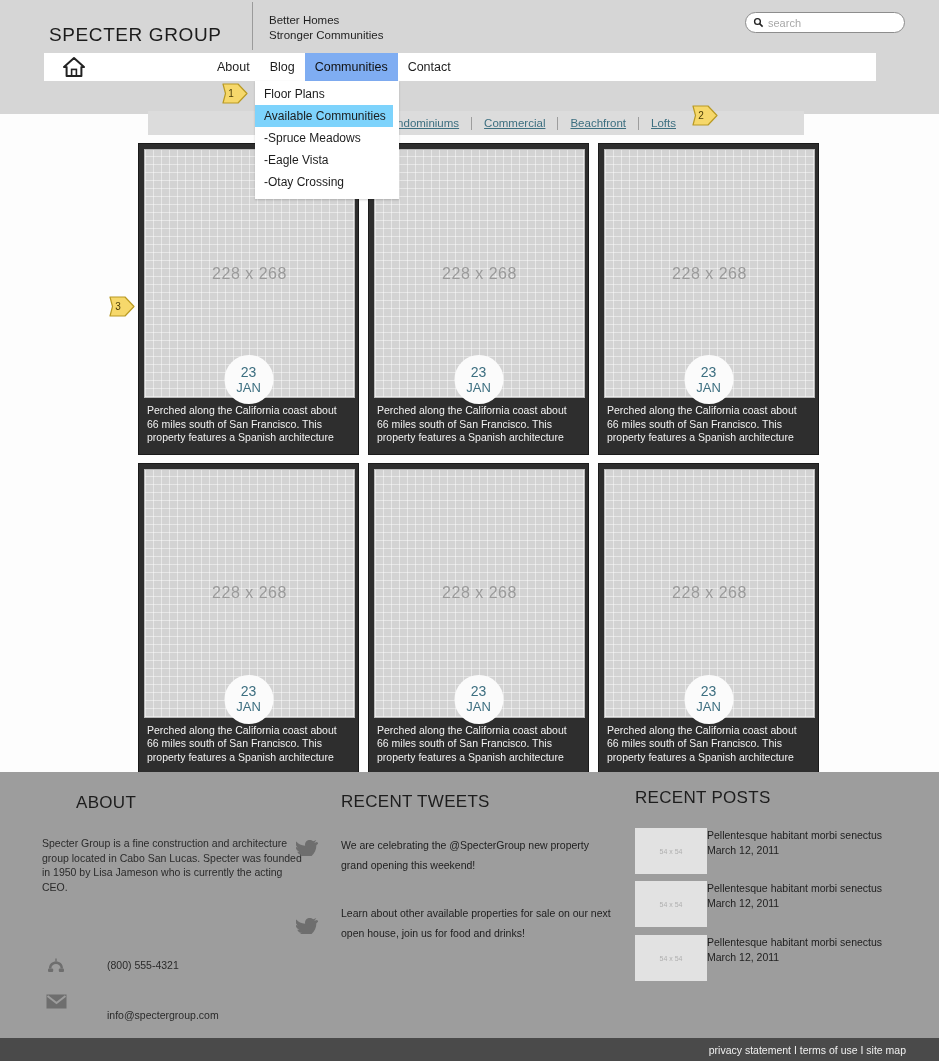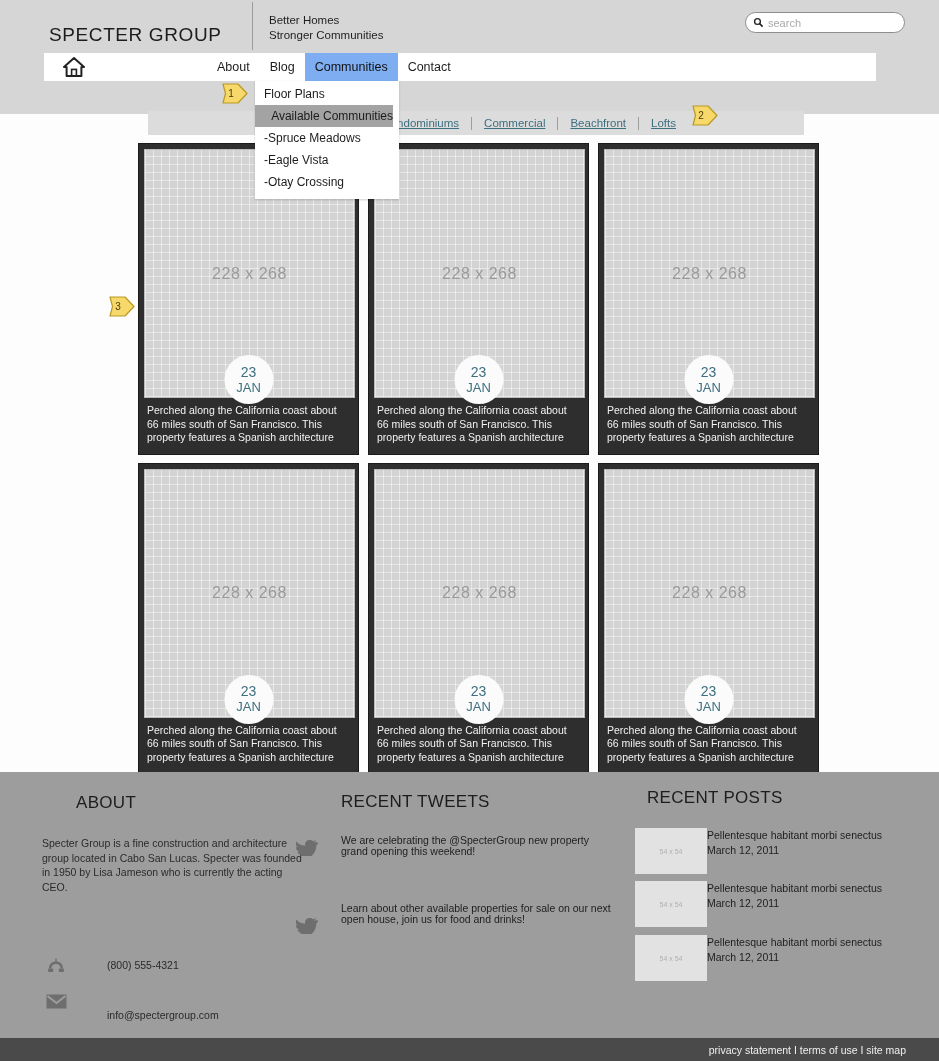--- a/index.html
+++ b/index.html
@@ -71,21 +71,21 @@
   .dropdown {
     position: absolute; left: 255px; top: 81px; width: 144px;
     background: #fff; z-index: 40;
     box-shadow: 0 1px 2px rgba(0,0,0,.18);
     padding: 2px 6px 6px 0;
   }
   .dd-item {
     font-size: 12px; color: #1c1c1c; padding: 4px 0 4px 9px;
     cursor: pointer; white-space: nowrap; line-height: 14px;
   }
-  .dd-item.sel { background: #a3a3a3; text-align: right; }
+  .dd-item.sel { background: #7dd3fc; }
 
   
   .subnav-band {
     position: absolute; left: 0; top: 92px; width: 939px; height: 22px;
     background: #d6d6d6;
   }
   .subnav {
     position: absolute; left: 148px; top: 111px; width: 656px; height: 24px;
     background: #dcdcdc; display: flex; align-items: center;
     justify-content: flex-end; padding-right: 128px;
@@ -142,28 +142,28 @@
   }
   .f-head { font-size: 17px; color: #1d1d1d; letter-spacing: .3px; }
   .about-head { position: absolute; left: 76px; top: 793px; }
   .about-body {
     position: absolute; left: 42px; top: 836px; width: 262px;
     font-size: 10.5px; line-height: 14.5px; color: #2b2b2b;
   }
   .tweets-head { position: absolute; left: 341px; top: 792px; }
   .tweet {
     position: absolute; left: 341px; width: 270px;
-    font-size: 10.5px; line-height: 11px; color: #1e1e1e;
+    font-size: 10.5px; line-height: 20px; color: #1e1e1e;
   }
   .tweet.t0 { top: 835px; }
   .tweet.t1 { top: 903px; }
   .tw-bird { position: absolute; width: 22px; height: 16px; }
   .tw-bird.b0 { left: 296px; top: 840px; }
   .tw-bird.b1 { left: 296px; top: 918px; }
-  .posts-head { position: absolute; left: 635px; top: 788px; margin-left: 12px; }
+  .posts-head { position: absolute; left: 635px; top: 788px; }
   .post {
     position: absolute; left: 635px; display: flex; 
   }
   .post.p0 { top: 828px; }
   .post.p1 { top: 881px; }
   .post.p2 { top: 935px; }
   .thumb {
     width: 72px; height: 46px; background: #e2e2e2;
     display: flex; align-items: center; justify-content: center;
     font-size: 7px; color: #b0b0b0; flex: 0 0 auto;

